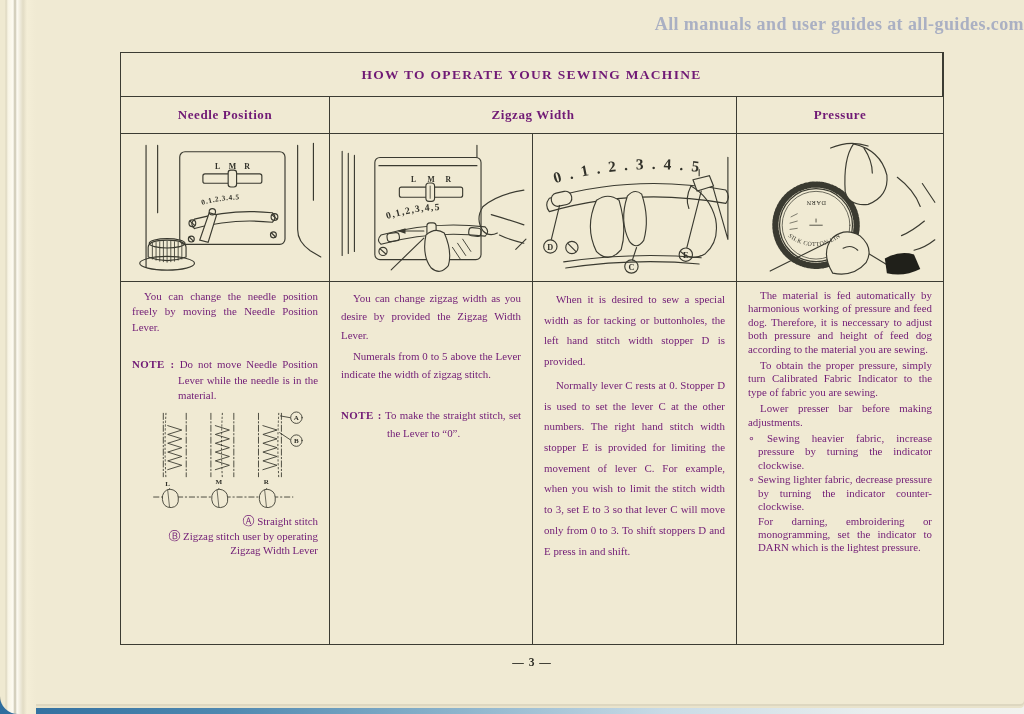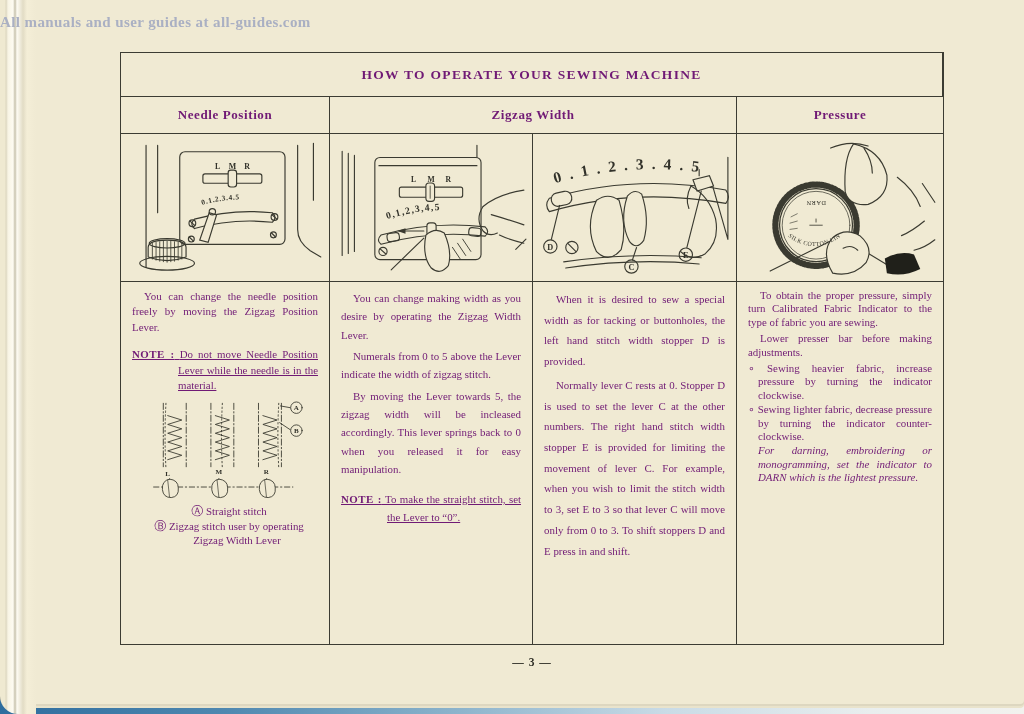--- a/index.html
+++ b/index.html
@@ -8,44 +8,44 @@
   
   .strip-bottom{position:absolute;left:0;right:0;bottom:0;height:15px;
     background:linear-gradient(90deg,#2e6d9e 0%,#4f88b0 22%,#8db4cc 45%,#c9dbe6 65%,#e9eeee 85%,#f2f2ee 100%);}
   .corner-dark{position:absolute;left:0;bottom:4px;width:22px;height:68px;background:#232c38;border-bottom-left-radius:14px;}
   .page-sheet{position:absolute;left:0;top:0;right:0;bottom:10px;background:#f0ead3;border-bottom-left-radius:18px;border-bottom-right-radius:4px;
     box-shadow:0 2px 0 #ddd7c0,0 4px 0 #e9e3cb;}
   .edge-left{position:absolute;left:0;top:0;bottom:0;width:36px;
     background:linear-gradient(90deg,#efe9d1 0px,#efe9d1 5px,#dcd6bf 6px,#f8f4e4 8px,#fdfbf2 13px,#c7c2ad 15px,#fdfbf3 17px,#e2dcc5 23px,#f4eed7 27px,#f0ead3 36px);
     border-bottom-left-radius:18px;}
   
-  .watermark{position:absolute;top:14px;left:0;width:100%;text-align:left;
-    color:#aab0c3;font-weight:bold;font-size:15px;letter-spacing:.4px;}
+  .watermark{position:absolute;top:14px;left:0;width:100%;text-align:right;
+    color:#aab0c3;font-weight:bold;font-size:18px;letter-spacing:.4px;}
   
   .manual-table{position:absolute;left:120px;top:52px;width:824px;border:1.6px solid #3c3c33;
     display:grid;grid-template-columns:209px 203px 204px 1fr;grid-template-rows:44px 37px 148px 362px;
     color:#701a75;box-sizing:border-box;background:transparent;}
   .cell{border-right:1.3px solid #3c3c33;border-bottom:1.3px solid #3c3c33;box-sizing:border-box;overflow:hidden;}
   .cell.last-col{border-right:none;}
   .cell.last-row{border-bottom:none;}
   .title-cell{grid-column:1/5;display:flex;align-items:center;justify-content:center;
     font-weight:bold;font-size:13.5px;letter-spacing:1.3px;}
   .head-cell{display:flex;align-items:center;justify-content:center;font-weight:bold;font-size:13px;letter-spacing:.6px;}
   .head-zz{grid-column:2/4;}
   .illo-cell{display:flex;align-items:center;justify-content:center;padding:4px;}
   .illo-cell svg{width:100%;height:100%;}
   .txt-cell{padding:7px 11px;font-size:10.9px;text-align:justify;}
   .txt-cell p{margin:0 0 3px 0;text-indent:12px;}
   .lh-a{line-height:1.42;} .lh-b{line-height:1.68;} .lh-c{line-height:1.9;} .lh-d{line-height:1.23;}
-  p.note{margin-top:12px;padding-left:46px;text-indent:-46px;text-decoration:underline;}
+  p.note{margin-top:22px;padding-left:46px;text-indent:-46px;}
   p.note b{letter-spacing:.5px;}
   p.bullet{padding-left:10px;text-indent:-10px;margin-bottom:1px;}
-  p.cont{padding-left:10px;text-indent:0;font-style:italic;}
+  p.cont{padding-left:10px;text-indent:0;}
   .stitch-art{display:block;margin:4px auto 2px auto;}
-  .legend-line{display:block;padding-left:16px;text-indent:-16px;font-size:10.9px;line-height:1.27;text-align:center;margin-left:8px;}
+  .legend-line{display:block;padding-left:16px;text-indent:-16px;font-size:10.9px;line-height:1.27;text-align:right;margin-left:8px;}
   .legend-key{font-size:12px;}
   
   .page-number{position:absolute;left:120px;width:824px;top:656px;text-align:center;
     font-weight:bold;font-size:11.5px;letter-spacing:1px;color:#2c2c24;}
   svg text{font-family:"Liberation Serif",serif;fill:#32322a;}
 </style>
 </head>
 <body>
 
 <div class="scan">
@@ -204,21 +204,21 @@
         </g>
         <text transform="rotate(180 72 62)" x="72" y="65" font-size="6" text-anchor="middle" letter-spacing=".5">DARN</text>
         <defs>
             <path id="dial-arc" d="M44,92 Q72,114 102,88"></path>
           </defs>
         <text font-size="5.8" letter-spacing=".4"><textPath href="#dial-arc" startOffset="2%">SILK COTTON LIN</textPath></text>
       </svg>
     </div>
 
     <div class="cell txt-cell lh-a last-row">
-      <p>You can change the needle position freely by moving the Zigzag Position Lever.</p>
+      <p>You can change the needle position freely by moving the Needle Position Lever.</p>
       <p class="note"><b class="note-label">NOTE :</b> <span>Do not move Needle Position Lever while the needle is in the material.</span></p>
 
       <svg class="stitch-art" width="186" height="104" viewBox="0 0 190 118" preserveAspectRatio="xMidYMid meet">
         <g stroke="#3a3a30" fill="none" stroke-width="1" stroke-linecap="round">
           <g>
             <path stroke-dasharray="7 2.5 1.5 2.5" d="M25,6 V78 M51,6 V78"></path>
             <path stroke-dasharray="1.6 2.8" d="M28,6 Q26,42 28,80"></path>
             <polyline points="30,20 46,25 30,30 46,35 30,40 46,45 30,50 46,55 30,60 46,65 30,70"></polyline>
           </g>
           <g>
@@ -250,32 +250,32 @@
           <text x="88" y="86">M</text>
           <text x="142" y="86">R</text>
         </g>
       </svg>
 
       <span class="legend-line"><span class="legend-key">Ⓐ</span> <span>Straight stitch</span></span>
       <span class="legend-line"><span class="legend-key">Ⓑ</span> <span>Zigzag stitch user by operating Zigzag Width Lever</span></span>
     </div>
 
     <div class="cell txt-cell lh-b last-row">
-      <p>You can change making width as you desire by operating the Zigzag Width Lever.</p>
+      <p>You can change zigzag width as you desire by provided the Zigzag Width Lever.</p>
       <p>Numerals from 0 to 5 above the Lever indicate the width of zigzag stitch.</p>
-      <p>By moving the Lever towards 5, the zigzag width will be incleased accordingly. This lever springs back to 0 when you released it for easy manipulation.</p>
       <p class="note"><b class="note-label">NOTE :</b> <span>To make the straight stitch, set the Lever to “0”.</span></p>
     </div>
 
     <div class="cell txt-cell lh-c last-row">
       <p>When it is desired to sew a special width as for tacking or buttonholes,  the left hand stitch width stopper D is provided.</p>
       <p>Normally lever C rests at 0. Stopper D is used to set the lever C at the other numbers. The right hand stitch width stopper E is provided for limiting the movement of lever C. For example,  when you wish to limit the stitch width to 3,  set E to 3 so that lever C will move only from 0 to 3. To shift stoppers D and E press in and shift.</p>
     </div>
 
     <div class="cell txt-cell lh-d last-col last-row">
+      <p>The material is fed automatically by harmonious working of pressure and feed dog. Therefore, it is neccessary to adjust both pressure and height of feed dog according to the material you are sewing.</p>
       <p>To obtain the proper pressure, simply turn Calibrated Fabric Indicator to the type of fabric you are sewing.</p>
       <p>Lower presser bar before making adjustments.</p>
       <p class="bullet"><span>∘</span> <span>Sewing heavier fabric, increase pressure by turning the indicator clockwise.</span></p>
       <p class="bullet"><span>∘</span> <span>Sewing lighter fabric, decrease pressure by turning the indicator counter-clockwise.</span></p>
       <p class="cont">For darning, embroidering or monogramming, set the indicator to DARN which is the lightest pressure.</p>
     </div>
   </div>
 
   <div class="page-number">— 3 —</div>
 </div>

